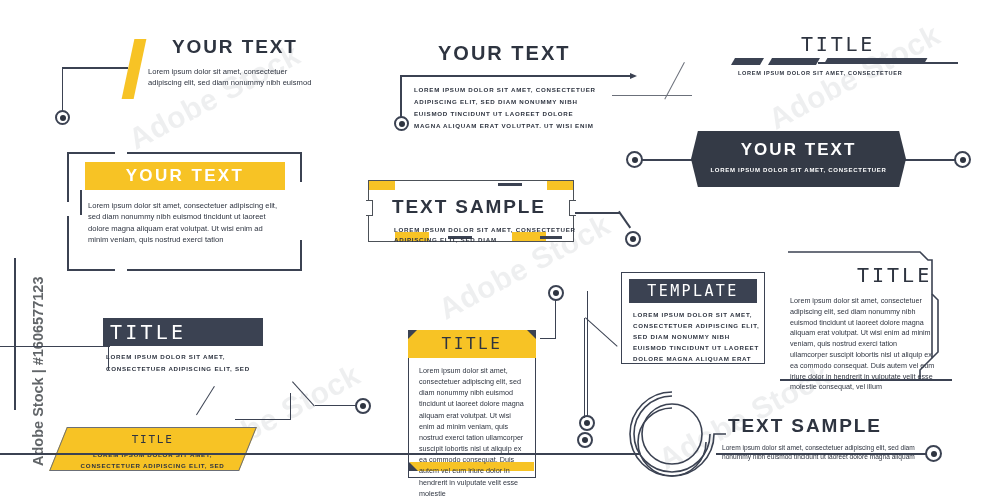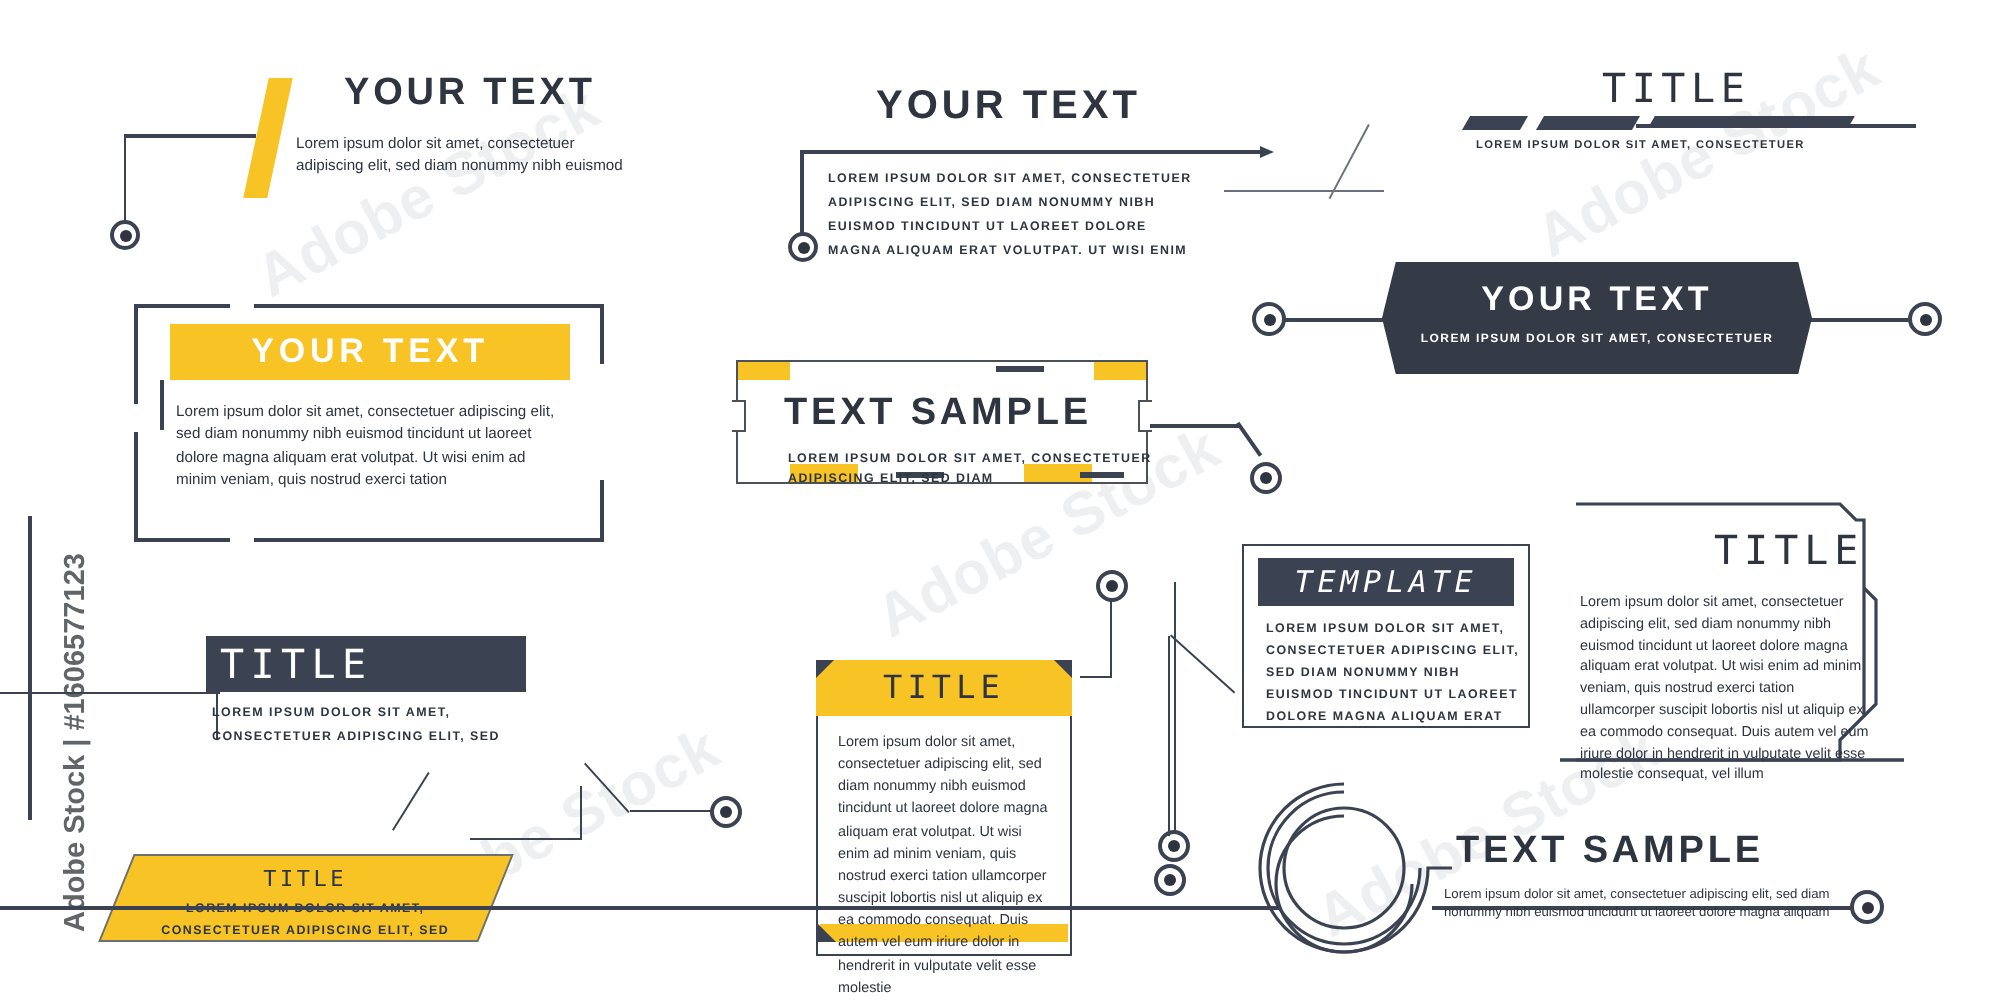--- a/index.html
+++ b/index.html
@@ -256,21 +256,21 @@
       <i style="left:3.5px;top:3.5px;width:6px;height:6px;"></i>
     </div>
     <div class="abs" id="b9-hex" style="left:691px;top:131px;width:215px;height:56px;">
       <div style="text-align:center;color:#fff;font-size:17px;font-weight:700;letter-spacing:.12em;margin-top:9px;">YOUR  TEXT</div>
       <div class="mono-caps" style="text-align:center;color:#ffffff;margin-top:5px;font-size:6px;">Lorem ipsum dolor sit amet, consectetuer</div>
     </div>
   </div>
 
   <div>
     <div class="abs" id="b10" style="left:621px;top:272px;width:144px;height:92px;"></div>
-    <div class="abs" id="b10-bar" style="left:629px;top:279px;width:128px;height:24px;font-style:italic;">
+    <div class="abs" id="b10-bar" style="left:629px;top:279px;width:128px;height:24px;">
       <span class="tech-title">TEMPLATE</span>
     </div>
     <div class="abs mono-caps" style="left:633px;top:309px;">Lorem ipsum dolor sit amet,</div>
     <div class="abs mono-caps" style="left:633px;top:320px;">consectetuer adipiscing elit,</div>
     <div class="abs mono-caps" style="left:633px;top:331px;">sed diam nonummy nibh</div>
     <div class="abs mono-caps" style="left:633px;top:342px;">euismod tincidunt ut laoreet</div>
     <div class="abs mono-caps" style="left:633px;top:353px;">dolore magna aliquam erat</div>
 
     <div class="abs dot" style="left:548px;top:285px;width:16px;height:16px;">
       <i style="left:3px;top:3px;width:6px;height:6px;"></i>

